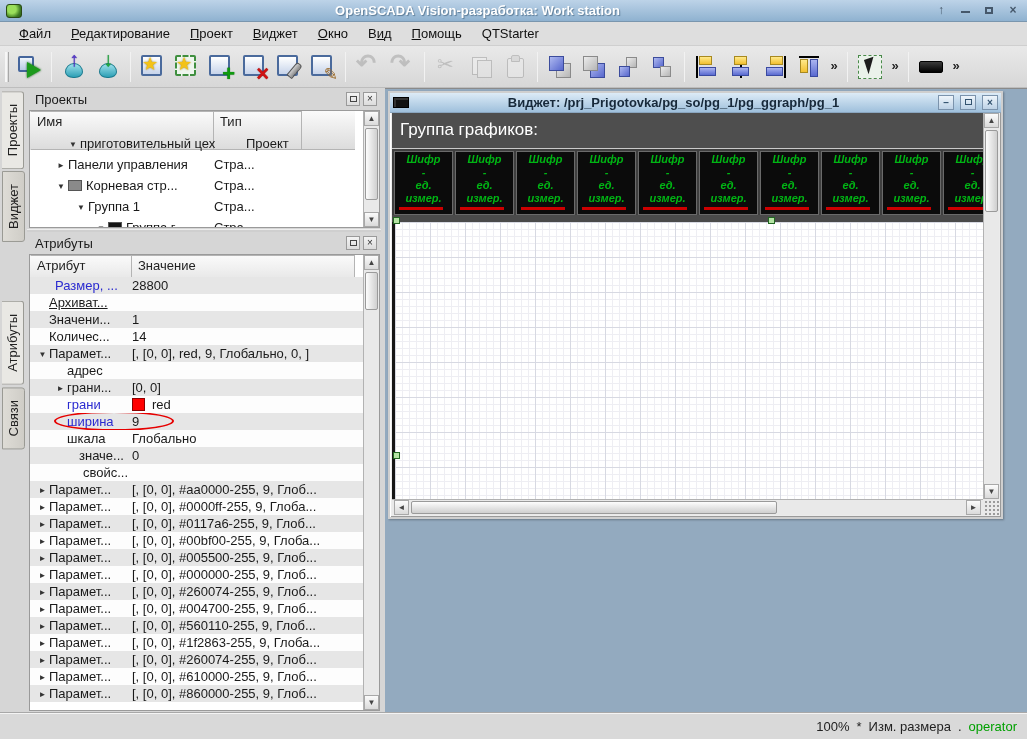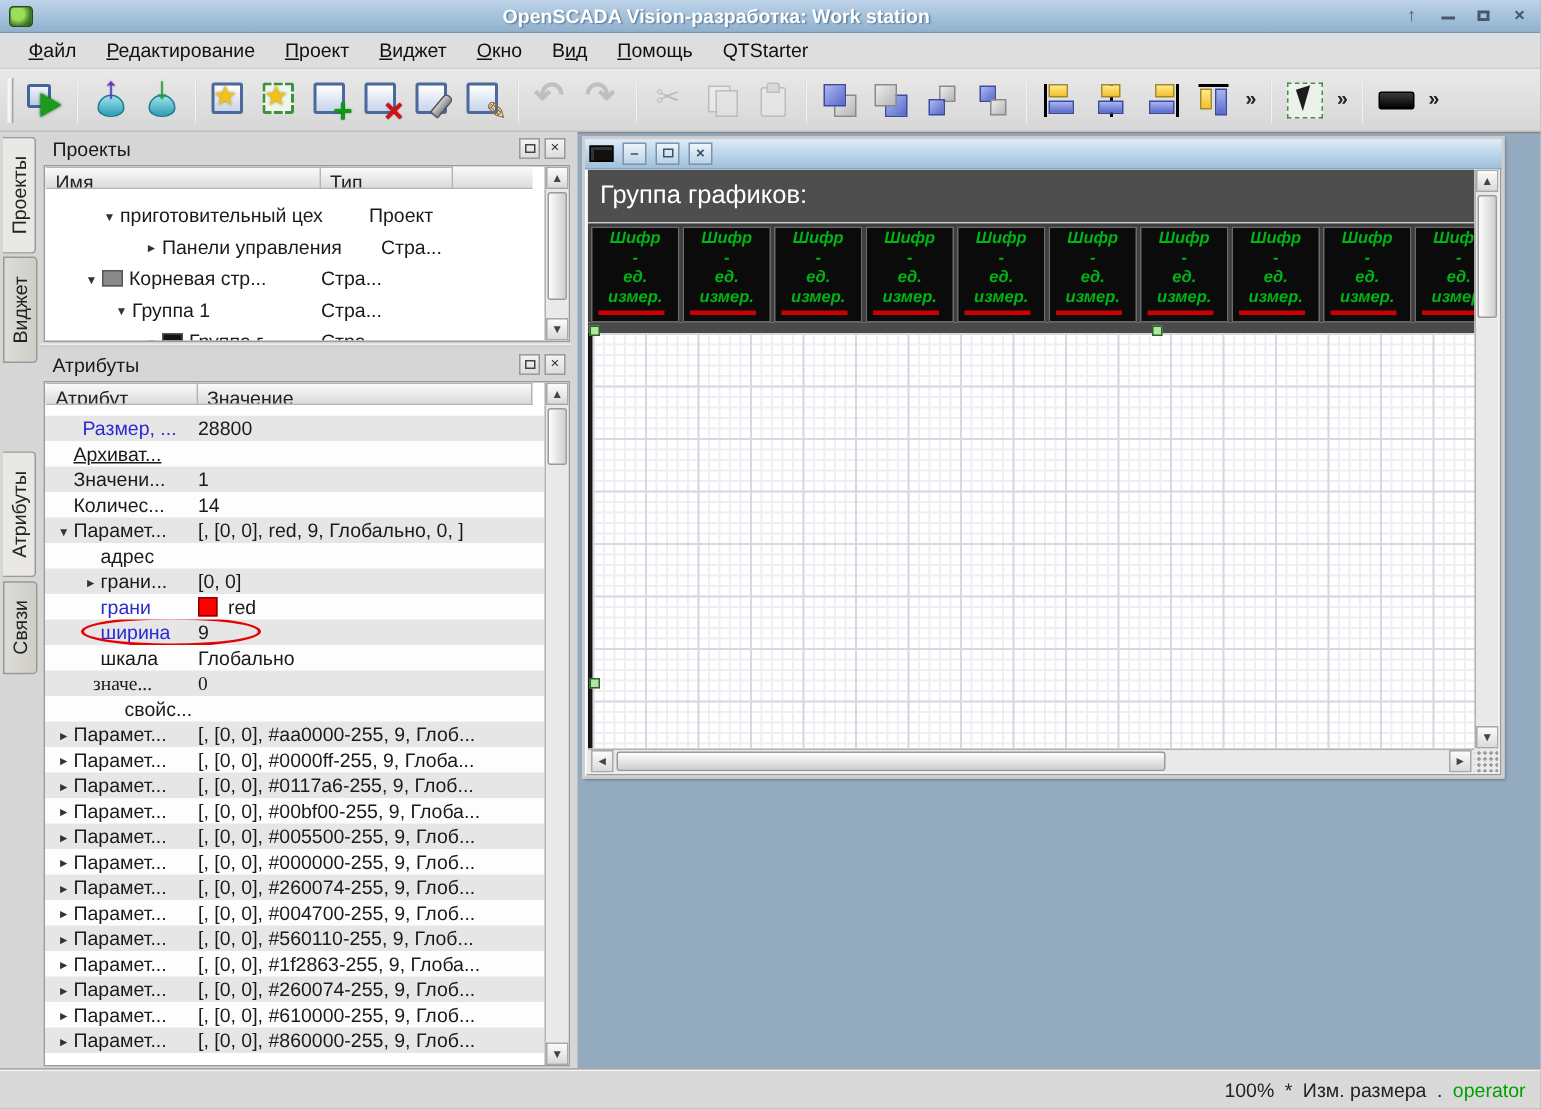--- a/index.html
+++ b/index.html
@@ -90,21 +90,21 @@
   .dock-attrs{flex:1;}
   .splitter-h{height:3px;background:#cfcfcf;border-top:1px solid #eee;}
   .splitter-v{width:4px;background:#d6d6d6;}
   .dock-title{height:22px;display:flex;align-items:center;padding:0 4px 0 8px;color:#1a1a1a;}
   .dock-title span.lbl{flex:1;}
   .dock-btn{width:14px;height:14px;border:1px solid #9a9a9a;background:linear-gradient(#f4f4f4,#dcdcdc);
     margin-left:3px;text-align:center;line-height:11px;font-size:10px;color:#333;}
   .dock-btn .fl{display:block;width:7px;height:6px;border:1px solid #444;margin:3px auto 0;}
   .dock-body{flex:1;position:relative;background:#fff;border:1px solid #9a9a9a;margin:0 1px 1px 2px;overflow:hidden;}
   
-  .grid-header{height:15px;display:flex;margin-right:24px;}
+  .grid-header{height:39px;display:flex;margin-right:24px;}
   .gh-cell{background:linear-gradient(#fafafa,#dcdcdc);border:1px solid #b4b4b4;border-left:none;
     padding:0 6px;line-height:20px;color:#222;overflow:hidden;white-space:nowrap;}
   .gh-cell:first-child{border-left:1px solid #b4b4b4;border-left-color:transparent;}
   .gh-fill{flex:1;background:linear-gradient(#fafafa,#dcdcdc);border-bottom:1px solid #b4b4b4;}
   
   .tree-rows{position:absolute;top:22px;left:0;right:16px;bottom:0;overflow:hidden;}
   .tree-row{height:21px;line-height:21px;position:relative;white-space:nowrap;}
   .tw-exp{display:inline-block;width:14px;text-align:center;font-size:8px;color:#333;vertical-align:1px;}
   .t-ico{display:inline-block;width:14px;height:11px;margin:0 4px -1px 0;border:1px solid #555;}
   .t-ico.gray-box{background:#8a8a8a;}
@@ -333,21 +333,21 @@
           <span class="dock-btn">×</span>
         </div>
         <div class="dock-body">
           <div class="grid-header">
             <div class="gh-cell" style="width:184px">Имя</div>
             <div class="gh-cell" style="width:88px">Тип</div>
             <div class="gh-fill"></div>
           </div>
           <div class="tree-rows" id="projTree">
               <div class="tree-row" style="padding-left: 4px; margin-left: 32px;"><span class="tw-exp">▼</span><span>приготовительный цех</span><span class="tree-type">Проект</span></div>
-              <div class="tree-row" style="padding-left: 24px; margin-left: 40px;"><span class="tw-exp">►</span><span>Панели управления</span><span class="tree-type">Стра...</span></div>
+              <div class="tree-row" style="padding-left: 24px;"><span class="tw-exp">►</span><span>Панели управления</span><span class="tree-type">Стра...</span></div>
               <div class="tree-row" style="padding-left: 24px;"><span class="tw-exp">▼</span><span class="t-ico gray-box"></span><span>Корневая стр...</span><span class="tree-type">Стра...</span></div>
               <div class="tree-row" style="padding-left: 44px;"><span class="tw-exp">▼</span><span>Группа 1</span><span class="tree-type">Стра...</span></div>
               <div class="tree-row" style="padding-left: 64px;"><span class="tw-exp">▼</span><span class="t-ico black-box"></span><span>Группа г...</span><span class="tree-type">Стра...</span></div>
             </div>
           <div class="vscroll">
             <div class="sbtn sb-up">▲</div>
             <div class="sb-thumb" style="top:17px;height:72px;"></div>
             <div class="sbtn sb-down">▼</div>
           </div>
         </div>
@@ -371,21 +371,21 @@
               <div class="attr-row odd" style="padding-left: 12px;"><span class="a-exp"></span><span class="a-name mod">Размер, ...</span><span class="a-val">28800</span></div>
               <div class="attr-row even" style="padding-left: 6px; text-decoration: underline;"><span class="a-exp"></span><span class="a-name">Архиват...</span><span class="a-val"></span></div>
               <div class="attr-row odd" style="padding-left: 6px;"><span class="a-exp"></span><span class="a-name">Значени...</span><span class="a-val">1</span></div>
               <div class="attr-row even" style="padding-left: 6px;"><span class="a-exp"></span><span class="a-name">Количес...</span><span class="a-val">14</span></div>
               <div class="attr-row odd" style="padding-left: 6px;"><span class="a-exp">▼</span><span class="a-name">Парамет...</span><span class="a-val">[, [0, 0], red, 9, Глобально, 0, ]</span></div>
               <div class="attr-row even" style="padding-left: 24px;"><span class="a-exp"></span><span class="a-name">адрес</span><span class="a-val"></span></div>
               <div class="attr-row odd" style="padding-left: 24px;"><span class="a-exp">►</span><span class="a-name">грани...</span><span class="a-val">[0, 0]</span></div>
               <div class="attr-row even" style="padding-left: 24px;"><span class="a-exp"></span><span class="a-name mod">грани</span><span class="a-val"><span class="swatch" style="background: rgb(255, 0, 0);"></span>red</span></div>
               <div class="attr-row odd" style="padding-left: 24px;"><span class="a-exp"></span><span class="a-name mod">ширина</span><span class="a-val">9</span><div class="annot-ellipse"></div></div>
               <div class="attr-row even" style="padding-left: 24px;"><span class="a-exp"></span><span class="a-name">шкала</span><span class="a-val">Глобально</span></div>
-              <div class="attr-row odd" style="padding-left: 19px; font-family: Liberation Serif, serif;"><span class="a-exp"></span><span class="a-name">значе...</span><span class="a-val">0</span></div>
+              <div class="attr-row odd" style="padding-left: 36px;"><span class="a-exp"></span><span class="a-name">значе...</span><span class="a-val">0</span></div>
               <div class="attr-row even" style="padding-left: 40px;"><span class="a-exp"></span><span class="a-name">свойс...</span><span class="a-val"></span></div>
               <div class="attr-row odd" style="padding-left: 6px;"><span class="a-exp">►</span><span class="a-name">Парамет...</span><span class="a-val">[, [0, 0], #aa0000-255, 9, Глоб...</span></div>
               <div class="attr-row even" style="padding-left: 6px;"><span class="a-exp">►</span><span class="a-name">Парамет...</span><span class="a-val">[, [0, 0], #0000ff-255, 9, Глоба...</span></div>
               <div class="attr-row odd" style="padding-left: 6px;"><span class="a-exp">►</span><span class="a-name">Парамет...</span><span class="a-val">[, [0, 0], #0117a6-255, 9, Глоб...</span></div>
               <div class="attr-row even" style="padding-left: 6px;"><span class="a-exp">►</span><span class="a-name">Парамет...</span><span class="a-val">[, [0, 0], #00bf00-255, 9, Глоба...</span></div>
               <div class="attr-row odd" style="padding-left: 6px;"><span class="a-exp">►</span><span class="a-name">Парамет...</span><span class="a-val">[, [0, 0], #005500-255, 9, Глоб...</span></div>
               <div class="attr-row even" style="padding-left: 6px;"><span class="a-exp">►</span><span class="a-name">Парамет...</span><span class="a-val">[, [0, 0], #000000-255, 9, Глоб...</span></div>
               <div class="attr-row odd" style="padding-left: 6px;"><span class="a-exp">►</span><span class="a-name">Парамет...</span><span class="a-val">[, [0, 0], #260074-255, 9, Глоб...</span></div>
               <div class="attr-row even" style="padding-left: 6px;"><span class="a-exp">►</span><span class="a-name">Парамет...</span><span class="a-val">[, [0, 0], #004700-255, 9, Глоб...</span></div>
               <div class="attr-row odd" style="padding-left: 6px;"><span class="a-exp">►</span><span class="a-name">Парамет...</span><span class="a-val">[, [0, 0], #560110-255, 9, Глоб...</span></div>
@@ -402,20 +402,21 @@
         </div>
       </div>
     </div>
   </div>
   <div class="splitter-v"></div>
 
   <div class="mdi">
     <div class="mdi-window">
       <div class="mdiw-title">
         <span class="mdiw-icon"></span>
+        <span class="mdiw-text">Виджет: /prj_Prigotovka/pg_so/pg_1/pg_ggraph/pg_1</span>
         <span class="mdiw-btn">–</span>
         <span class="mdiw-btn">
             <span class="mini-sq"></span>
           </span>
         <span class="mdiw-btn">×</span>
       </div>
       <div class="mdiw-content">
         <div class="gg-header">Группа графиков:</div>
         <div class="gg-cells" id="ggCells">
             <div class="gg-cell">

